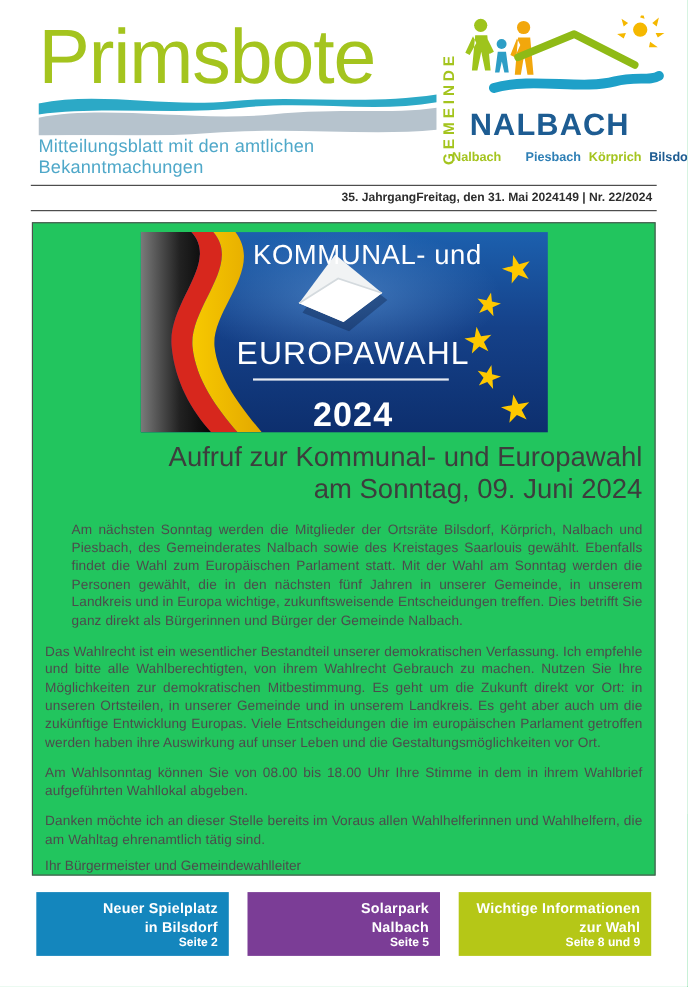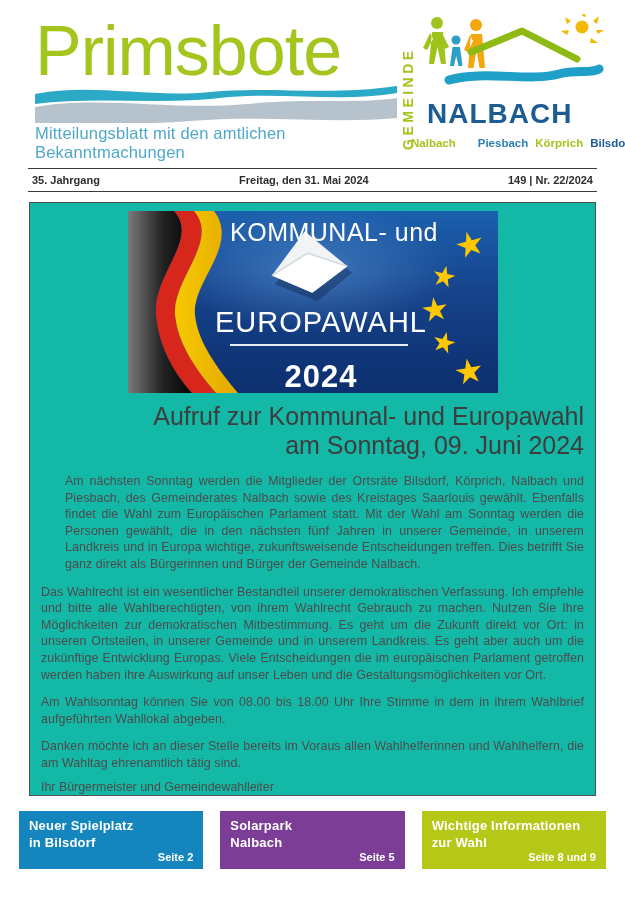--- a/index.html
+++ b/index.html
@@ -32,28 +32,28 @@
   .wordmark {
     position:absolute; left:28px; top:88px; font-size:28px; font-weight:bold;
     color:#1d5c92; letter-spacing:1px;
   }
   .districts { position:absolute; left:12px; top:127px; font-size:11.5px; font-weight:bold; white-space:nowrap; }
   .districts span { margin-right:7px; }
 
   
   .issue-bar {
     margin:0 28px; border-top:1.5px solid #3a3a3a; border-bottom:1.5px solid #3a3a3a;
-    display:flex; justify-content:space-between; align-items:center;
+    display:flex; justify-content:flex-end; align-items:center;
     padding:5px 4px; font-size:11px; font-weight:bold; color:#2d2d2d;
   }
 
   
   .article-frame {
     margin:10px 29px 0; height:594px; border:1.5px solid #4f4f4f;
-    padding:8px 11px 0; overflow:hidden; background:#14b8a6;
+    padding:8px 11px 0; overflow:hidden; background:#22c55e;
   }
 
   
   .banner {
     position:relative; width:370px; height:182px; margin:0 auto; overflow:hidden;
     background:
       radial-gradient(ellipse 62% 55% at 50% 32%, rgba(96,152,214,0.55), rgba(0,0,0,0) 62%),
       linear-gradient(180deg,#1c60ae 0%, #154189 48%, #0d2f6e 100%);
   }
   .banner svg { position:absolute; }
@@ -81,21 +81,21 @@
   .headline { text-align:right; margin-top:9px; color:#3d3d3d; font-weight:normal; }
   .headline div { font-size:25px; line-height:1.16; }
   .body-copy p {
     text-align:justify; font-size:12.4px; line-height:16.6px; color:#4c4c4c;
     margin-top:11px; letter-spacing:0.1px;
   }
   .body-copy p.first { margin-top:13px;margin-left:24px; }
   .signature { margin-top:7px; font-size:12.4px; line-height:16px; color:#4c4c4c; }
 
   
-  .teasers { display:flex; gap:17px; margin:15px 19px 0; }
+  .teasers { display:flex; gap:17px; margin:15px 33px 0;text-align:right; }
   .teaser { flex:1; height:58px; position:relative; padding:7px 10px; color:#fff; }
   .t-title div { font-size:13px; font-weight:bold; line-height:1.3; letter-spacing:0.2px; }
   .t-page { position:absolute; right:10px; bottom:6px; font-size:11px; font-weight:bold; }
 </style>
 </head>
 <body>
 
 <div class="page">
 
   <header class="masthead">

